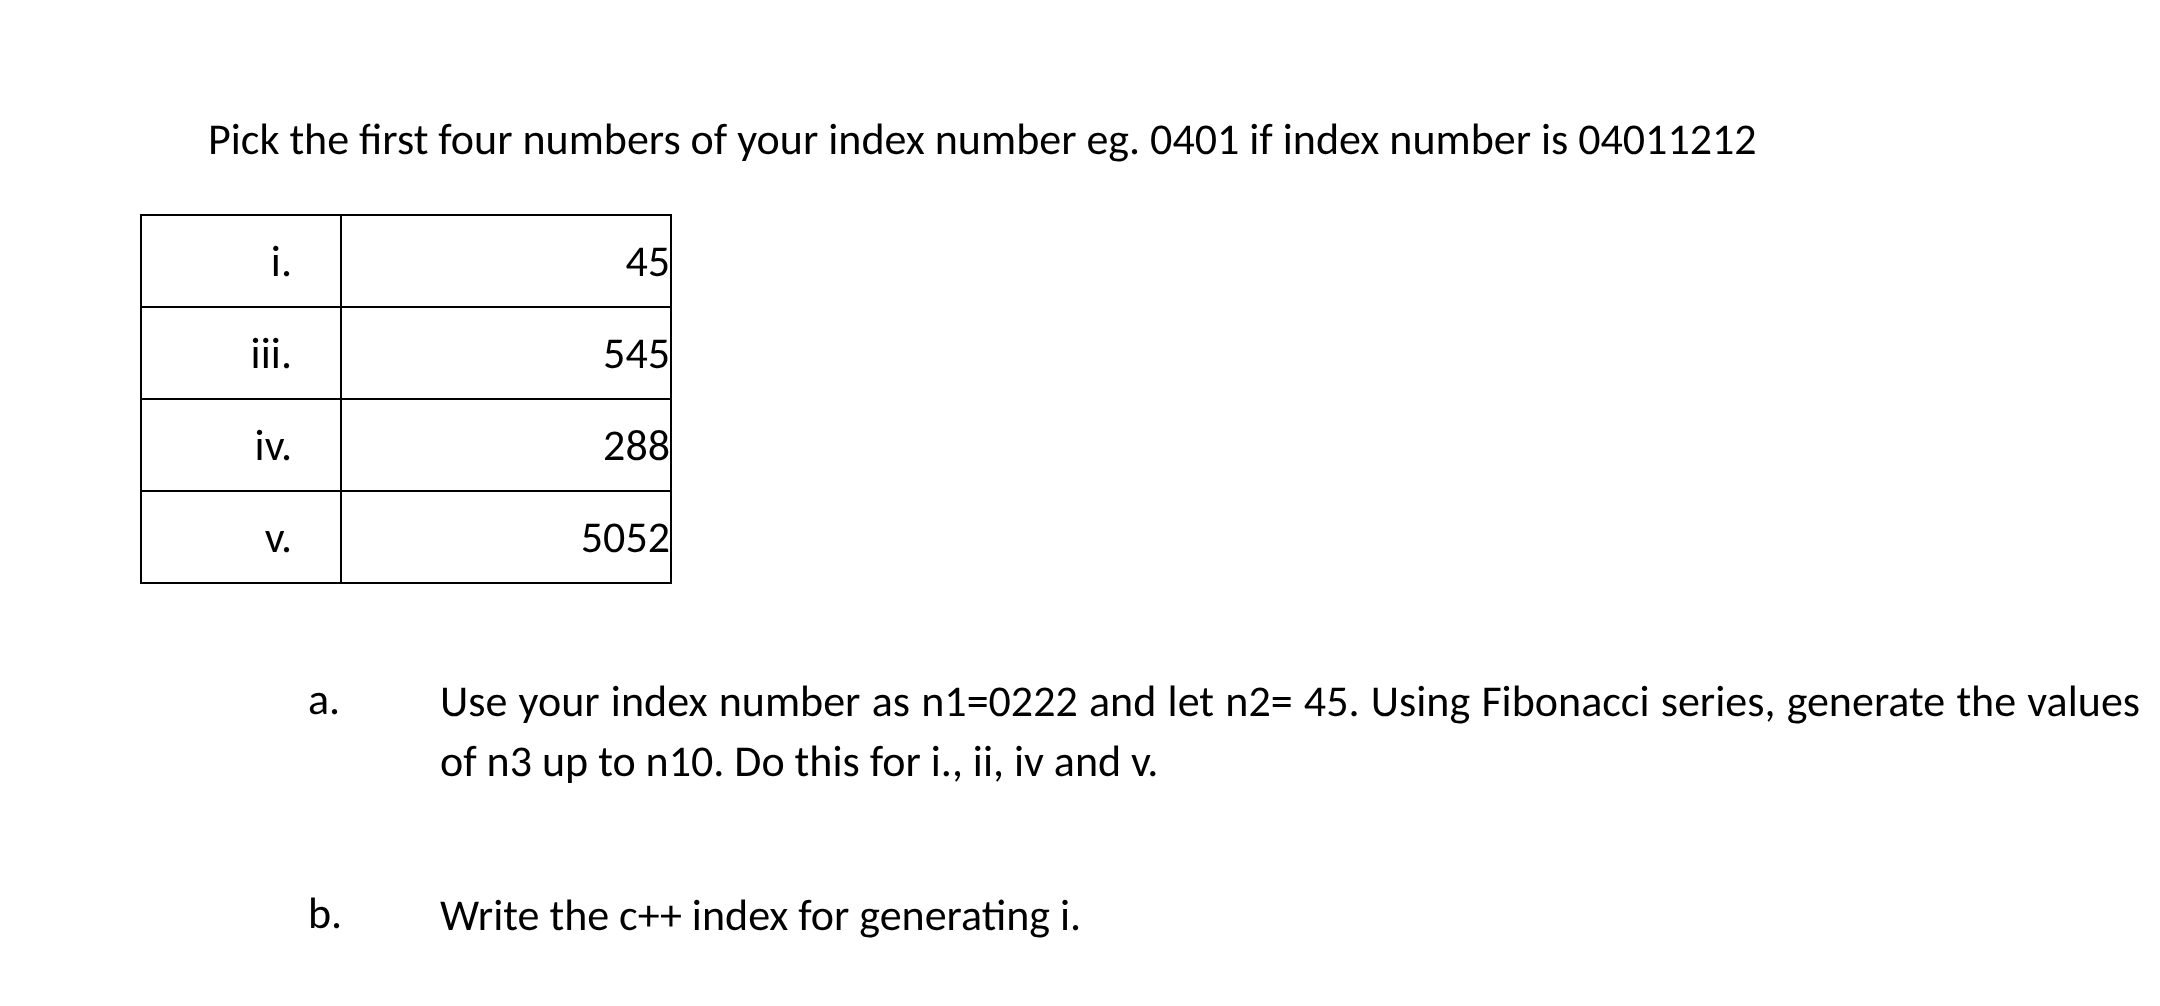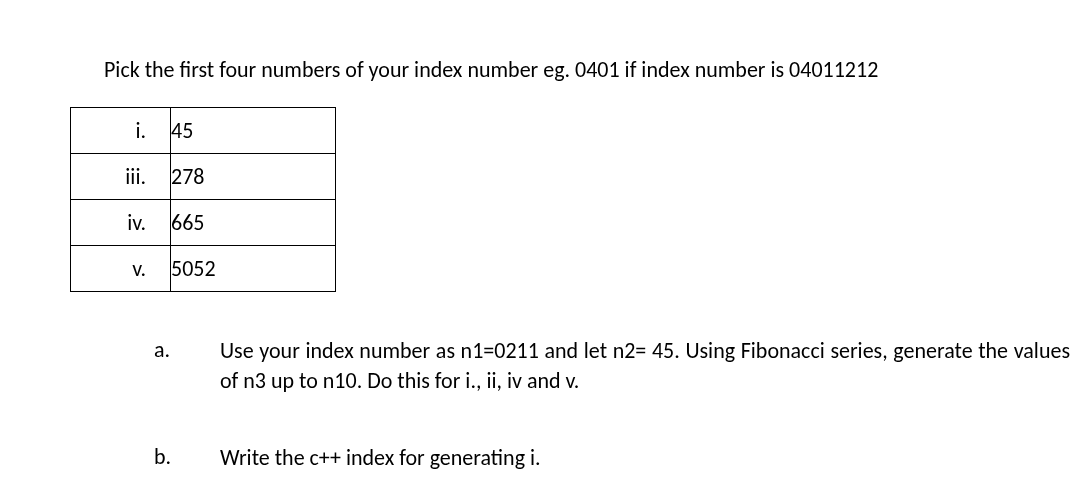--- a/index.html
+++ b/index.html
@@ -32,21 +32,22 @@
       height: 46px;
       vertical-align: middle;
     }
     .col-label {
       width: 100px;
       text-align: right;
       padding-right: 24px;
     }
     .col-value {
       width: 165px;
-      text-align: left;
+      text-align: right;
+      padding-left: 20px;
     }
     .list-container {
       margin-left: 90px;
       margin-right: 10px;
     }
     .list-item {
       display: flex;
       margin-bottom: 6px;
     }
     .list-marker {
@@ -66,36 +67,36 @@
 
 <div class="table-container">
   <table>
     <tbody>
         <tr>
       <td class="col-label">i.</td>
       <td class="col-value">45</td>
     </tr>
     <tr>
       <td class="col-label">iii.</td>
-      <td class="col-value">278</td>
+      <td class="col-value">545</td>
     </tr>
     <tr>
       <td class="col-label">iv.</td>
-      <td class="col-value">665</td>
+      <td class="col-value">288</td>
     </tr>
     <tr>
       <td class="col-label">v.</td>
       <td class="col-value">5052</td>
     </tr>
   </tbody>
     </table>
 </div>
 
 <div class="list-container">
   <div class="list-item">
     <div class="list-marker">a.</div>
-    <div class="list-text">Use your index number as n1=0211 and let n2= 45. Using Fibonacci series, generate the values of n3 up to n10. Do this for i., ii, iv and v.</div>
+    <div class="list-text">Use your index number as n1=0222 and let n2= 45. Using Fibonacci series, generate the values of n3 up to n10. Do this for i., ii, iv and v.</div>
   </div>
   <div class="list-item">
     <div class="list-marker">b.</div>
     <div class="list-text">Write the c++ index for generating i.</div>
   </div>
 </div>
 
 </body></html>

